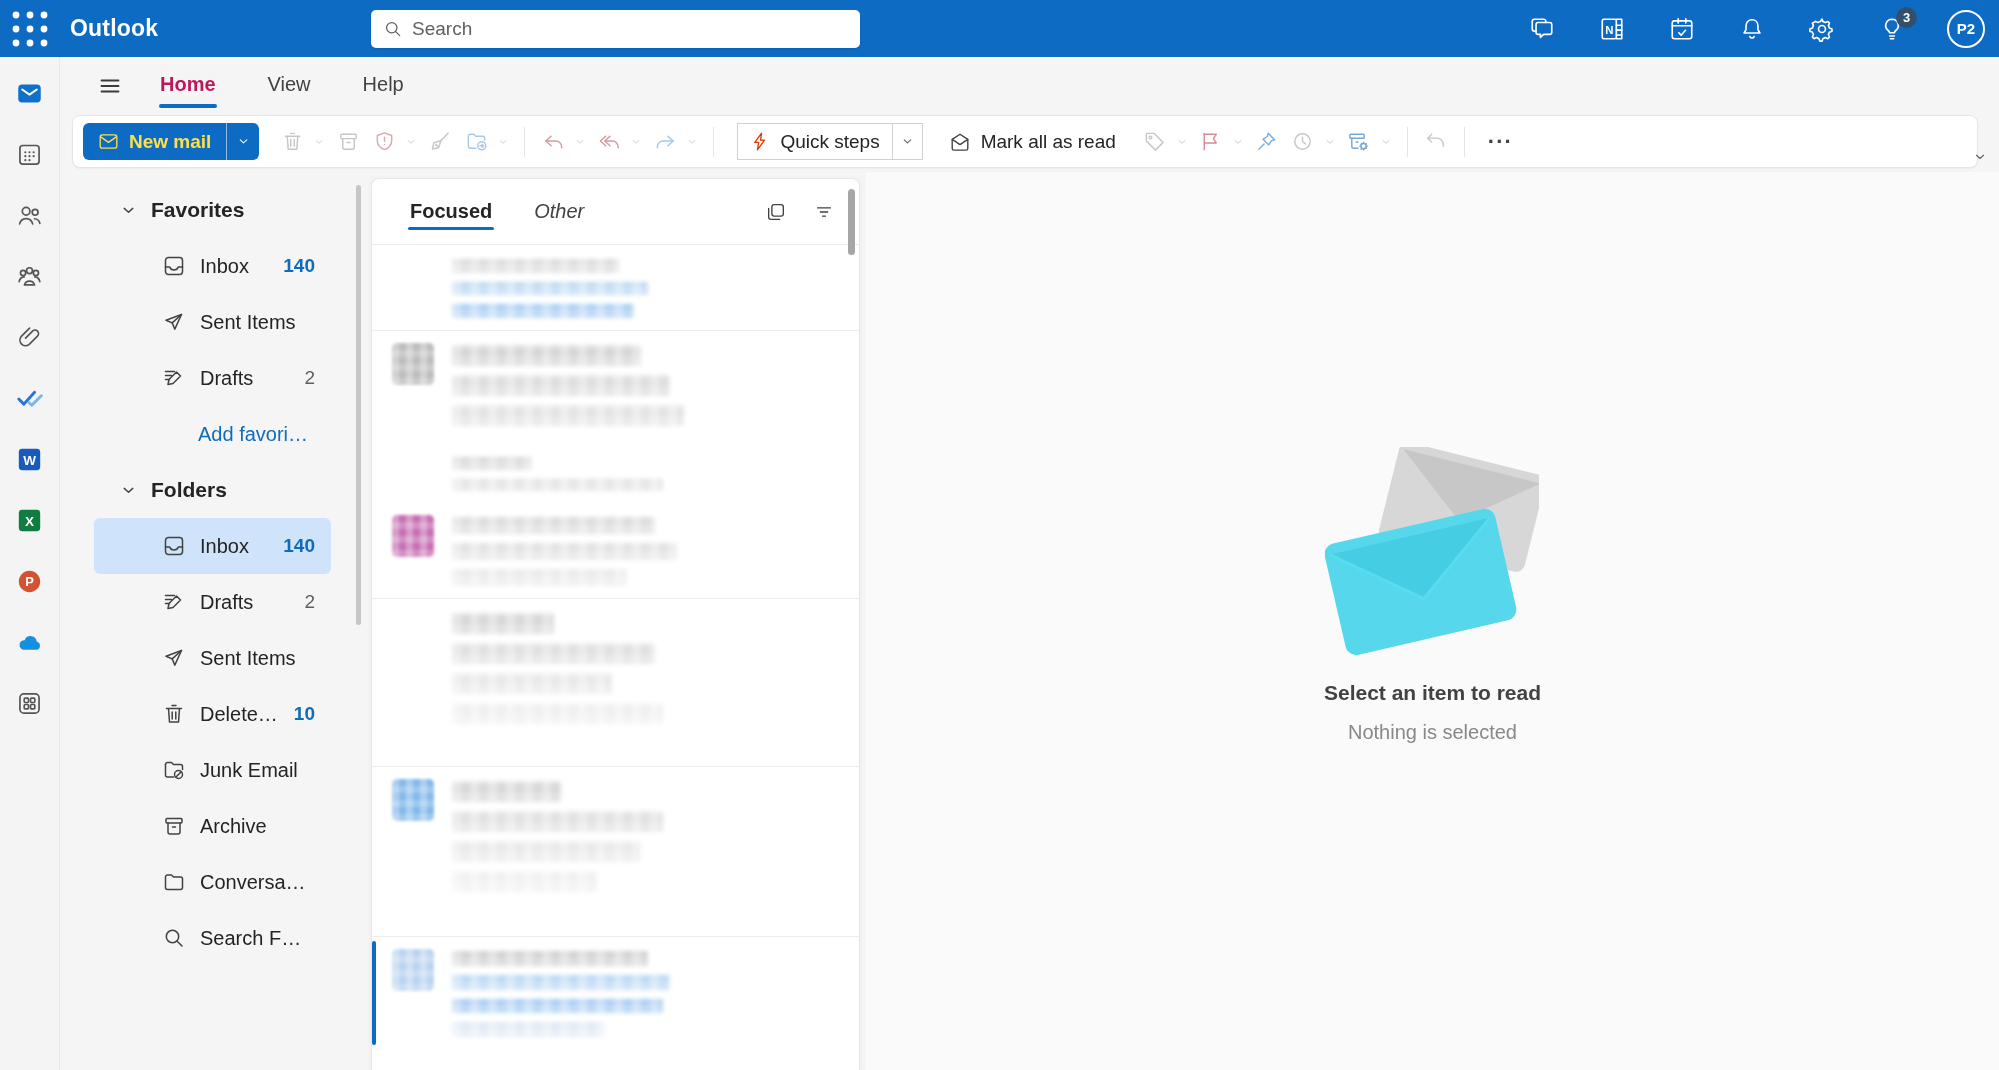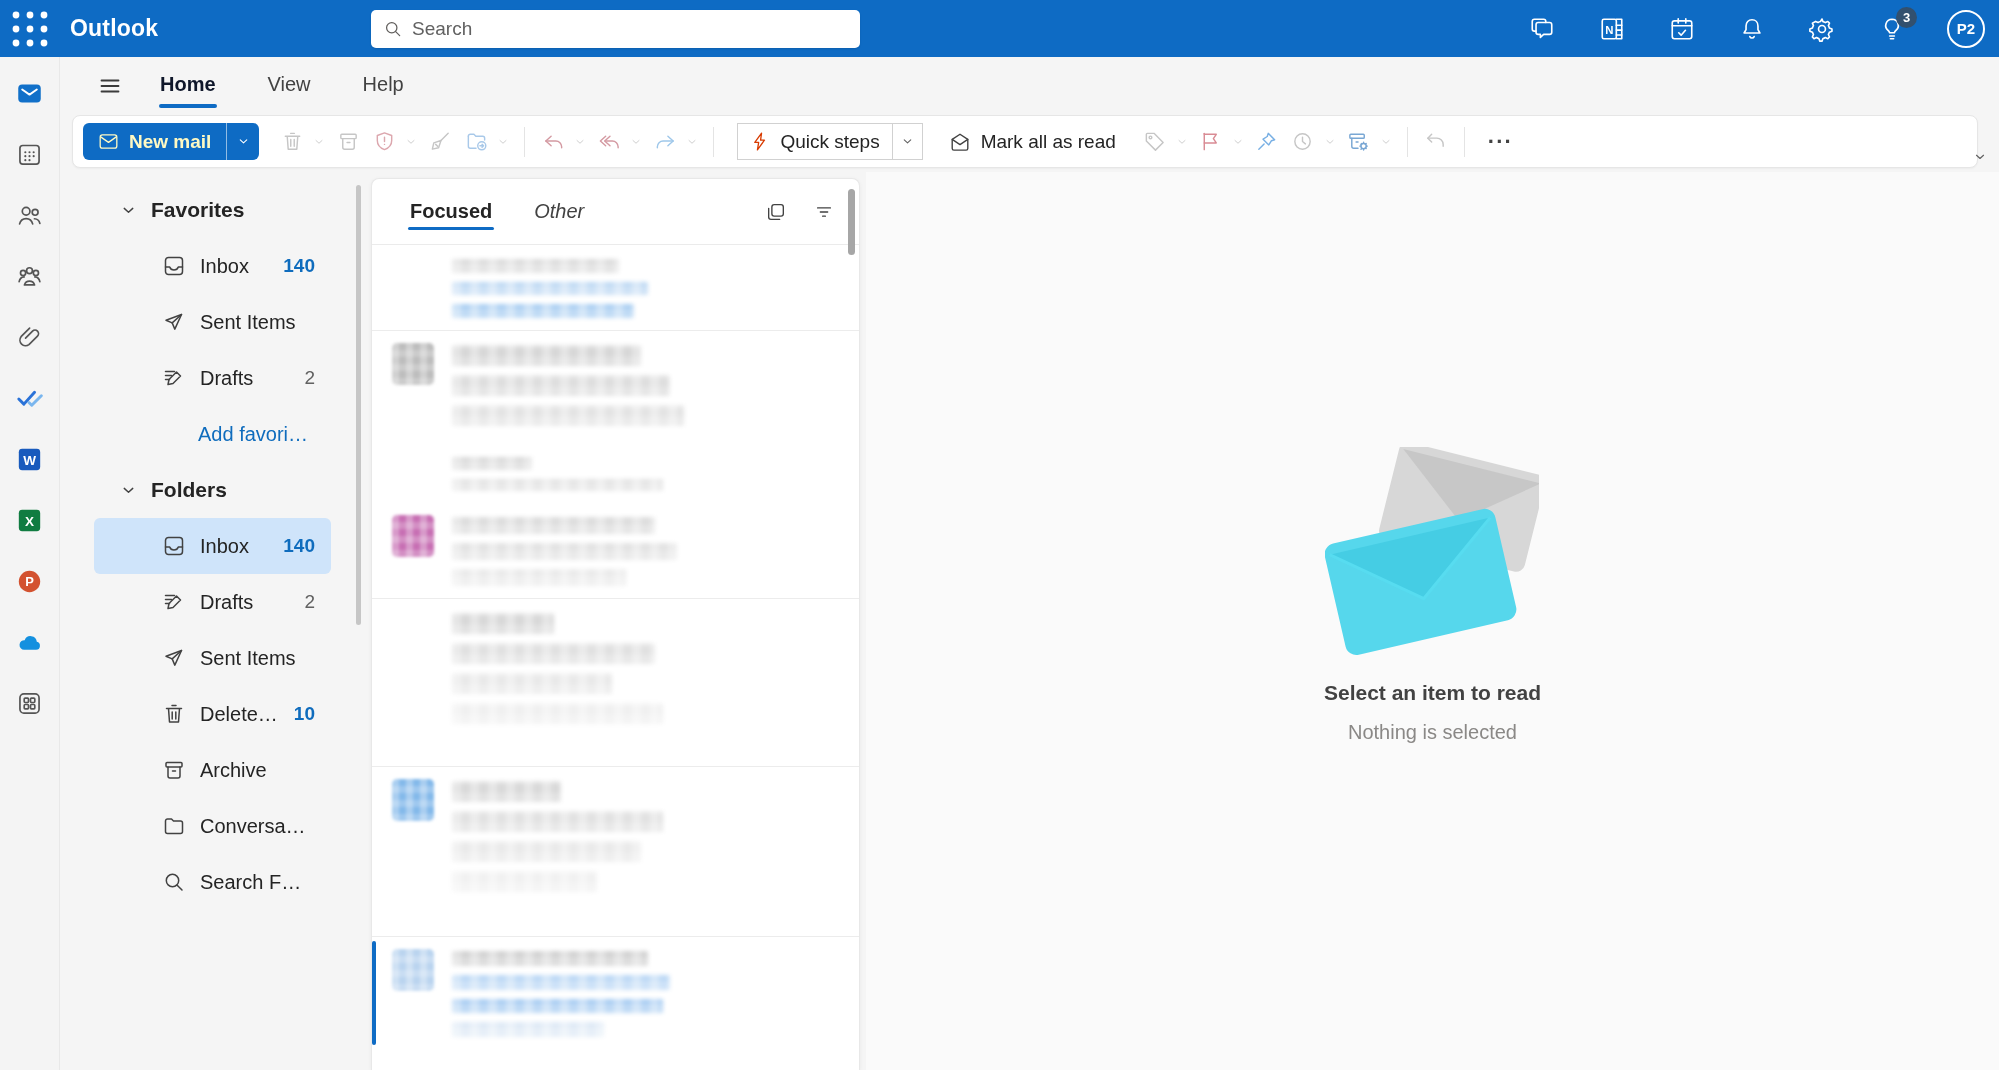--- a/index.html
+++ b/index.html
@@ -32,31 +32,31 @@
 
   .main { flex:1; display:flex; flex-direction:column; min-width:0; }
 
   
   .ribbon { height:115px; flex:0 0 115px; background:#f5f5f5; position:relative; }
   .tabsrow { height:58px; display:flex; align-items:center; padding-left:30px; }
   .hamburger { width:40px; height:40px; border:none; background:transparent; display:grid; place-items:center; cursor:pointer; color:#3b3b3b; }
   .hamburger .icon { width:24px; height:24px; }
   .rtabs { display:flex; margin-left:26px; gap:44px; }
   .rtab { position:relative; border:none; background:transparent; font-family:inherit; font-size:20px; color:#424242; padding:10px 4px 14px; cursor:pointer; }
-  .rtab.active { font-weight:700; color:#0f172a; }
+  .rtab.active { font-weight:700; color:#be185d; }
   .rtab.active::after { content:""; position:absolute; left:3px; right:3px; bottom:2px; height:3.5px; border-radius:2px; background:var(--brand); }
 
   .toolbar { margin:0 21px 0 12px; height:53px; background:#fff; border:1px solid #e6e6e6; border-radius:8px; display:flex; align-items:center; padding:0 10px; gap:2px; box-shadow:0 1px 2px rgba(0,0,0,.04); }
   .tb-icon { width:34px; height:36px; border:none; background:transparent; display:grid; place-items:center; border-radius:4px; cursor:pointer; }
   .tb-icon .icon { width:23px; height:23px; }
   .tb-chev { width:16px; height:36px; display:grid; place-items:center; color:#cfcfcf; margin-right:2px; }
   .tb-chev .icon { width:12px; height:12px; }
   .tb-divider { width:1px; height:30px; background:#e4e4e4; margin:0 9px; flex:0 0 1px; }
   .newmail { display:flex; height:37px; background:var(--brand); border-radius:6px; color:#fff; overflow:hidden; margin-right:14px; flex:0 0 auto; }
-  .newmail-main { display:flex; align-items:center; gap:10px; padding:0 15px; border:none; background:transparent; color:#fef9c3; font-family:inherit; font-size:19px; font-weight:600; cursor:pointer; }
+  .newmail-main { display:flex; align-items:center; gap:10px; padding:0 15px; border:none; background:transparent; color:#fde047; font-family:inherit; font-size:19px; font-weight:600; cursor:pointer; }
   .newmail-main .icon { width:21px; height:21px; }
   .newmail-chev { width:33px; border:none; border-left:1px solid rgba(255,255,255,.55); background:transparent; color:#fff; display:grid; place-items:center; cursor:pointer; }
   .newmail-chev .icon { width:13px; height:13px; }
   .quicksteps { display:flex; height:37px; border:1px solid #d1d1d1; border-radius:0; background:#fff; overflow:hidden; margin:0 12px; flex:0 0 auto; }
   .qs-main { display:flex; align-items:center; gap:9px; padding:0 12px; border:none; background:transparent; font-family:inherit; font-size:19px; color:#242424; cursor:pointer; }
   .qs-main .icon { width:21px; height:21px; color:#d83b01; }
   .qs-chev { width:30px; border:none; border-left:1px solid #d1d1d1; background:transparent; color:#616161; display:grid; place-items:center; cursor:pointer; }
   .qs-chev .icon { width:13px; height:13px; }
   .markall { display:flex; align-items:center; gap:10px; border:none; background:transparent; padding:0 12px; height:37px; border-radius:4px; font-family:inherit; font-size:19px; color:#242424; cursor:pointer; margin-right:8px; flex:0 0 auto; }
   .markall .icon { width:22px; height:22px; color:#424242; }
@@ -662,20 +662,31 @@
                 <span class="lbl">Sent Items</span>
               </button>
               <button class="f-row">
                 <span class="icon">
                   <svg viewBox="0 0 24 24" fill="none" stroke="currentColor" stroke-width="1.5" stroke-linecap="round" stroke-linejoin="round">
                     <path d="M4.5 6.5h15M10 3.5h4M6.5 6.5l1 13.5h9l1-13.5M10.2 10v7M13.8 10v7"></path>
                   </svg>
                 </span>
                 <span class="lbl">Delete…</span>
                 <span class="count count-accent">10</span>
+              </button>
+              <button class="f-row">
+                <span class="icon">
+                  <svg viewBox="0 0 24 24" fill="none" stroke="currentColor" stroke-width="1.5" stroke-linecap="round" stroke-linejoin="round">
+                    <path d="M3.5 6.5a2 2 0 0 1 2-2h4l2 2h7a2 2 0 0 1 2 2v3"></path>
+                    <path d="M3.5 6.5V17a2 2 0 0 0 2 2h6"></path>
+                    <circle cx="16.5" cy="16.5" r="4"></circle>
+                    <path d="M13.7 19.3l5.6-5.6"></path>
+                  </svg>
+                </span>
+                <span class="lbl">Junk Email</span>
               </button>
               <button class="f-row">
                 <span class="icon">
                   <svg viewBox="0 0 24 24" fill="none" stroke="currentColor" stroke-width="1.5" stroke-linecap="round" stroke-linejoin="round">
                     <rect x="4" y="4.5" width="16" height="4.5" rx="1"></rect>
                     <path d="M6 9v9a2 2 0 0 0 2 2h8a2 2 0 0 0 2-2V9M10.5 13h3"></path>
                   </svg>
                 </span>
                 <span class="lbl">Archive</span>
               </button>

